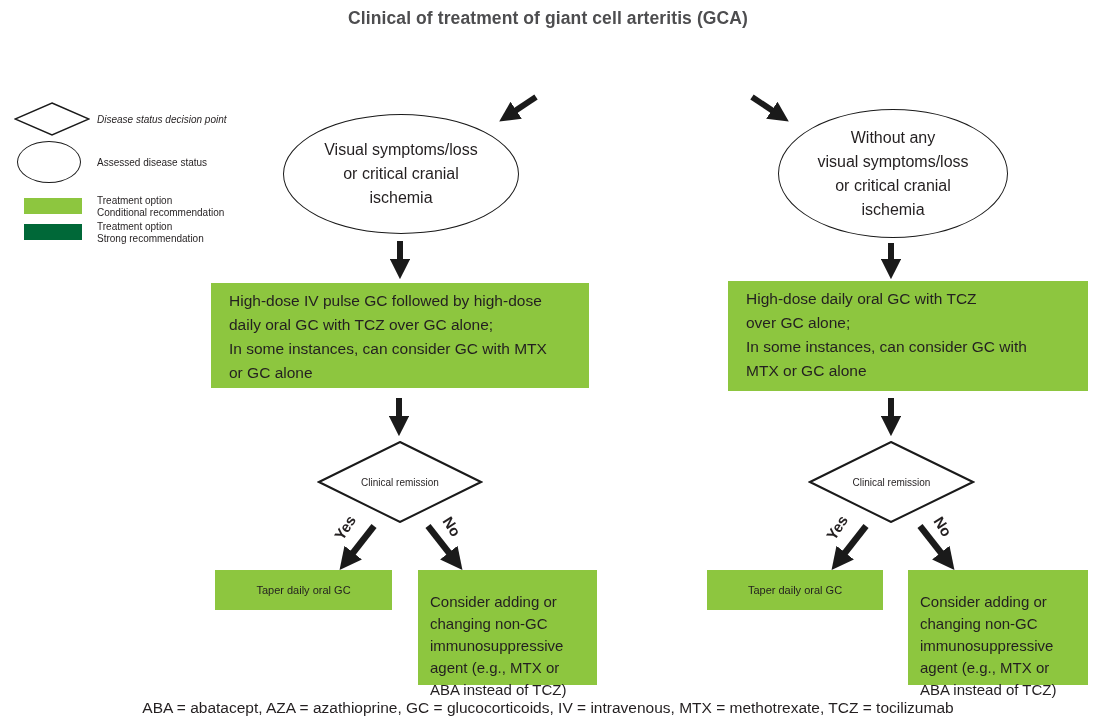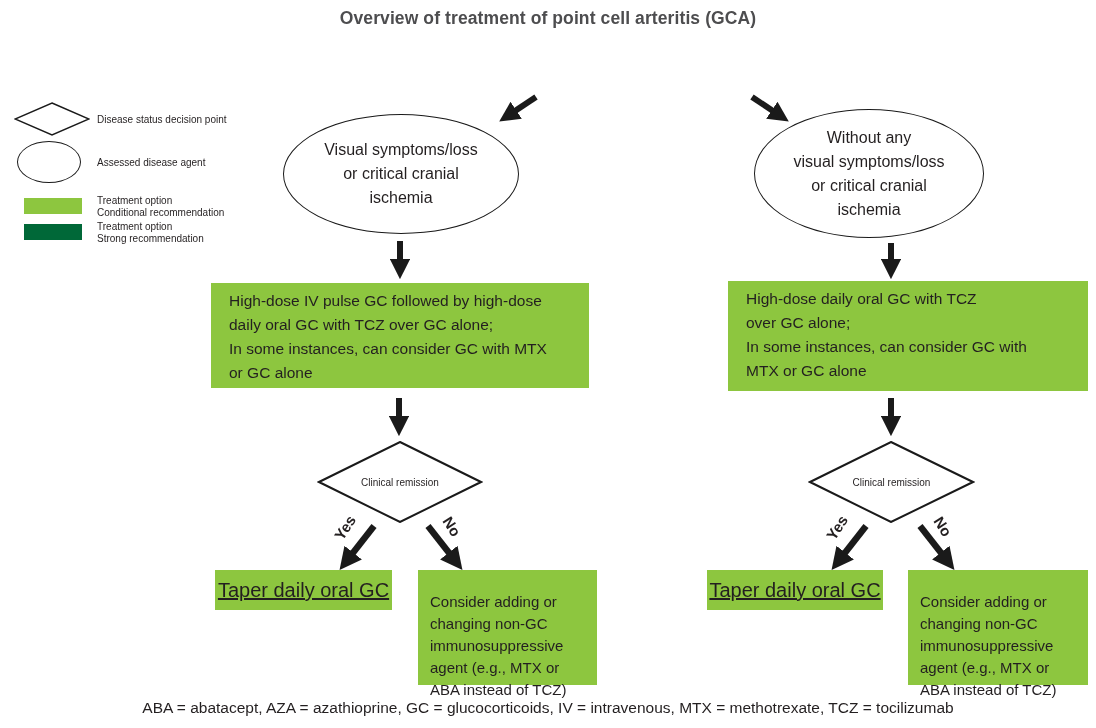--- a/index.html
+++ b/index.html
@@ -40,58 +40,58 @@
   }
   .green-box{
     background:var(--green-cond);font-size:15.5px;line-height:24px;
     box-sizing:border-box;
   }
   .treatment{padding:6px 10px 0 18px;text-align:left;}
   .diamond-wrap{display:flex;align-items:center;justify-content:center;}
   .diamond-wrap svg{position:absolute;left:0;top:0;}
   .diamond-text{position:relative;font-size:10px;color:var(--ink);}
   .edge-label{font-size:15px;font-weight:bold;transform-origin:center;}
-  .outcome-taper{display:flex;align-items:center;justify-content:center;font-size:20px;text-decoration:underline;}
+  .outcome-taper{display:flex;align-items:center;justify-content:center;font-size:11px;}
   .outcome-consider{padding:21px 8px 0 12px;font-size:15px;line-height:22px;text-align:left;}
   .footnote{
     top:699px;left:0;width:1096px;text-align:center;font-size:15.5px;color:var(--ink);
   }
   .overlay{position:absolute;left:0;top:0;pointer-events:none;}
   .overlay line{stroke:var(--line);}
 </style>
 </head>
 <body>
 
 <div class="canvas">
 
-  <div class="abs figure-title">Overview of treatment of point cell arteritis (GCA)</div>
+  <div class="abs figure-title">Clinical of treatment of giant cell arteritis (GCA)</div>
 
   <div>
     <svg class="abs" style="left:14px;top:102px;" width="76" height="34" viewBox="0 0 76 34">
       <polygon points="38,1 75,17 38,33 1,17" fill="#fff" stroke="#1A1A1A" stroke-width="1.4"></polygon>
     </svg>
-    <div class="abs legend-label" style="left:97px;top:114px;">Disease status decision point</div>
+    <div class="abs legend-label" style="left:97px;top:114px;font-style:italic;">Disease status decision point</div>
 
     <div class="abs legend-ellipse" style="left:17px;top:141px;"></div>
-    <div class="abs legend-label" style="left:97px;top:157px;">Assessed disease agent</div>
+    <div class="abs legend-label" style="left:97px;top:157px;">Assessed disease status</div>
 
     <div class="abs swatch cond" style="left:24px;top:198px;"></div>
     <div class="abs legend-label preline" style="left:97px;top:195px;">Treatment option
 Conditional recommendation</div>
 
     <div class="abs swatch strong" style="left:24px;top:224px;"></div>
     <div class="abs legend-label preline" style="left:97px;top:221px;">Treatment option
 Strong recommendation</div>
   </div>
 
 
   <div class="abs ellipse-node preline" style="left:283px;top:114px;width:234px;height:118px;">Visual symptoms/loss
 or critical cranial
 ischemia</div>
-  <div class="abs ellipse-node preline" style="left:754px;top:109px;width:228px;height:127px;">Without any
+  <div class="abs ellipse-node preline" style="left:778px;top:109px;width:228px;height:127px;">Without any
 visual symptoms/loss
 or critical cranial
 ischemia</div>
 
   <div class="abs green-box treatment preline" style="left:728px;top:281px;width:360px;height:110px;">High-dose daily oral GC with TCZ
 over GC alone;
 In some instances, can consider GC with
 MTX or GC alone</div>
   <div class="abs green-box treatment preline" style="left:211px;top:283px;width:378px;height:105px;">High-dose IV pulse GC followed by high-dose
 daily oral GC with TCZ over GC alone;

